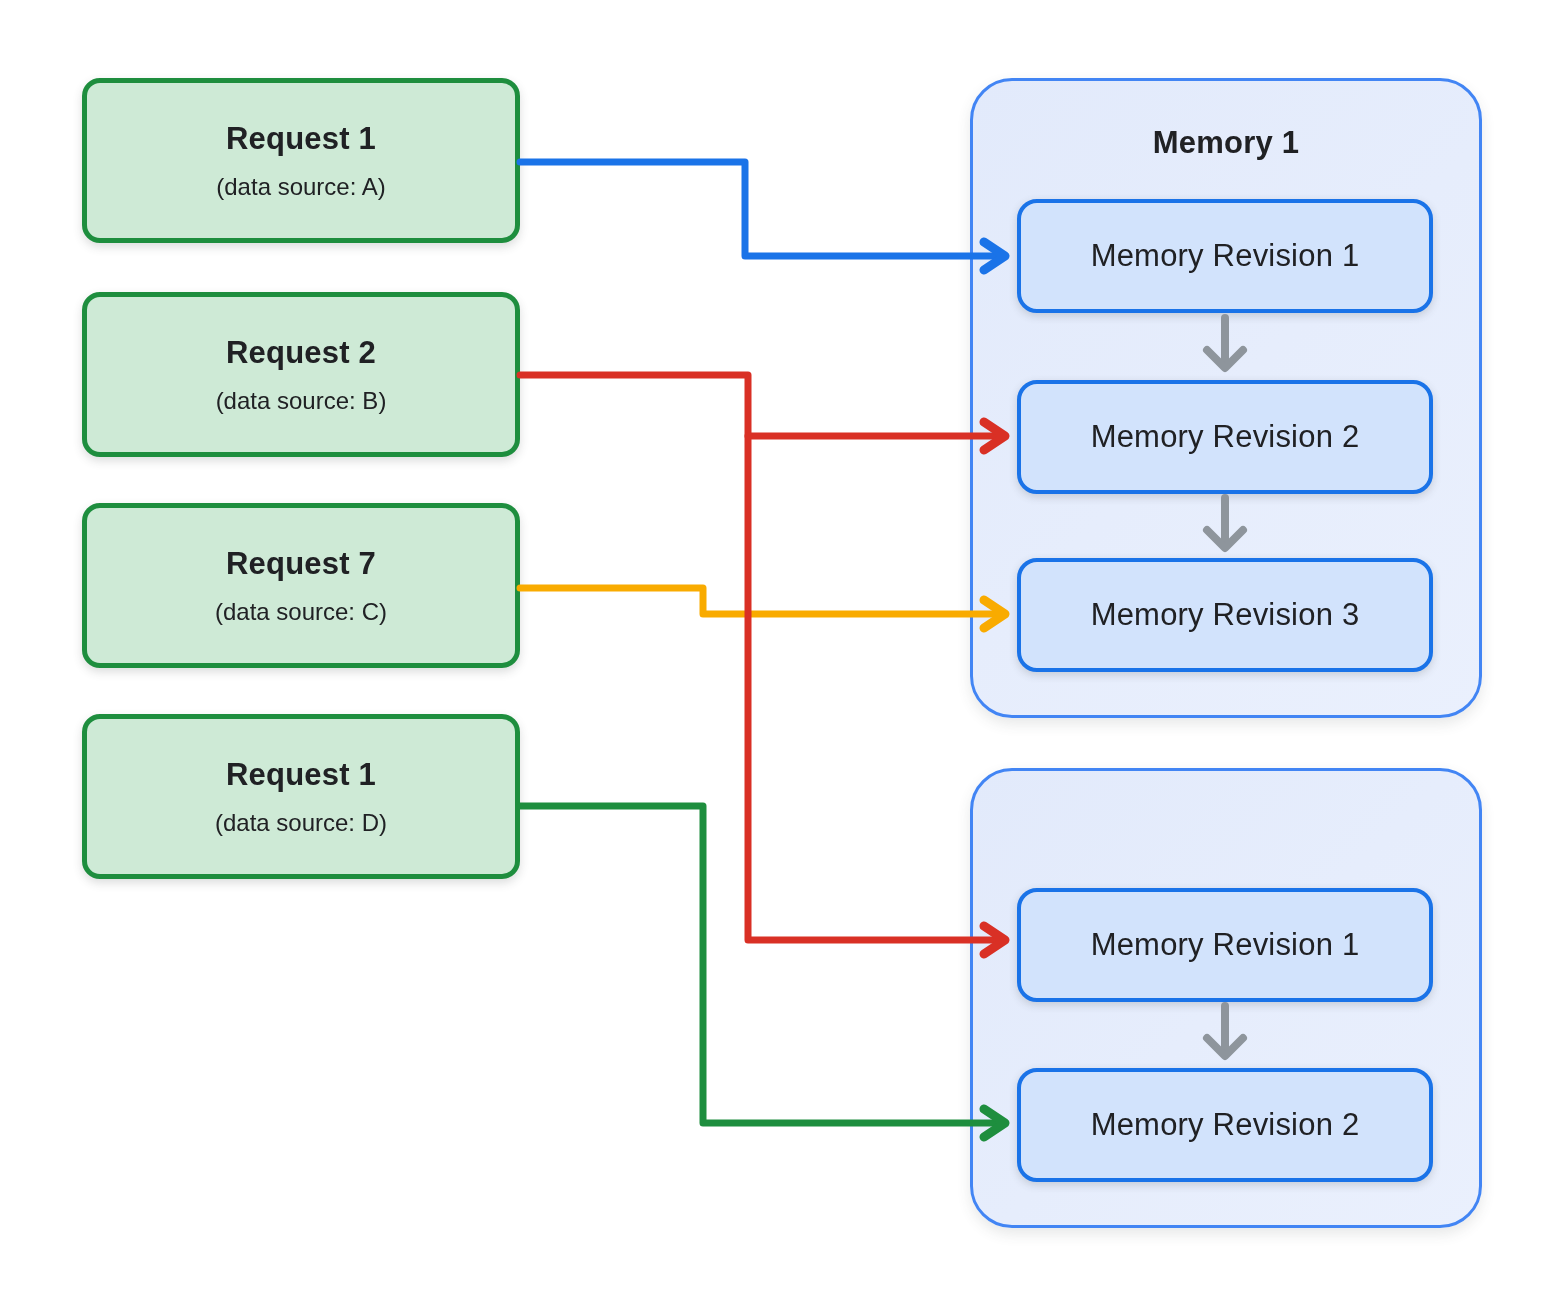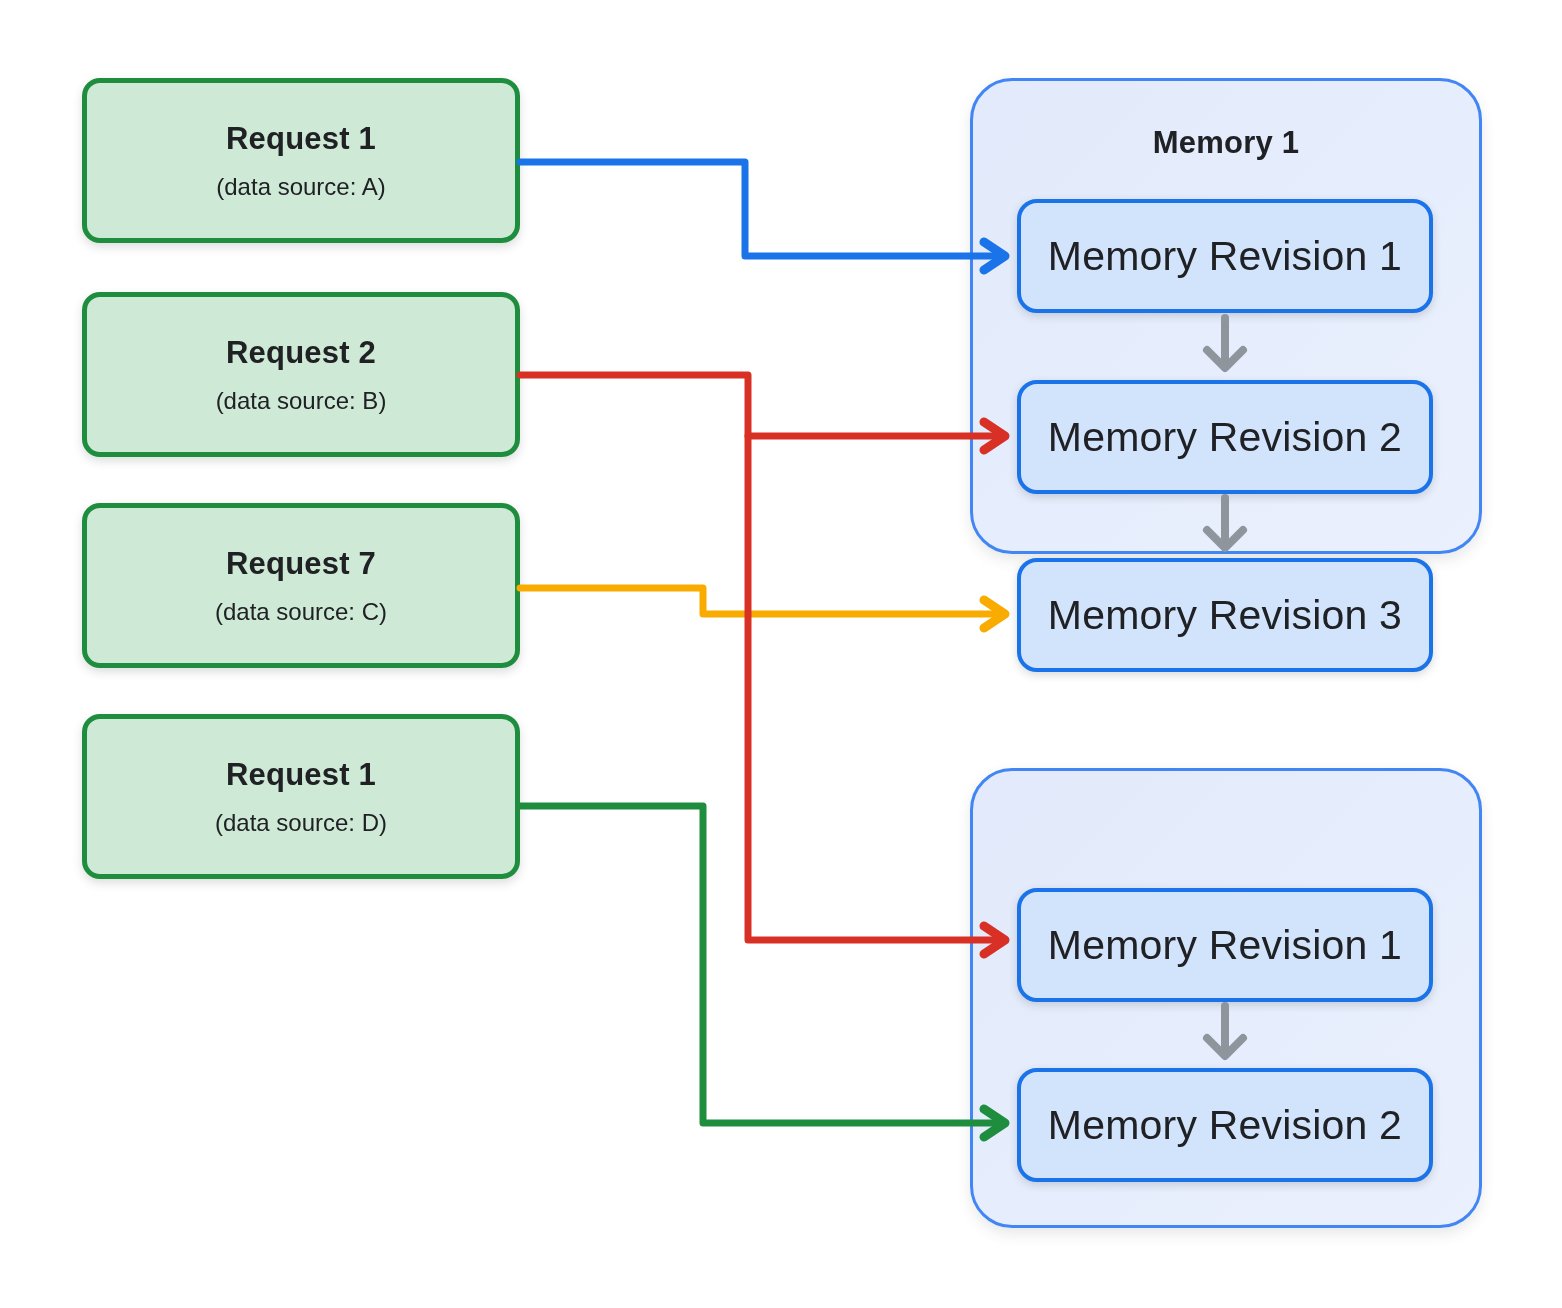--- a/index.html
+++ b/index.html
@@ -52,21 +52,21 @@
   .memory-container {
     position: absolute;
     left: 970px;
     width: 512px;
     box-sizing: border-box;
     background: linear-gradient(135deg, #e2eafb 0%, #eaf0fd 100%);
     border: 3px solid var(--memory_border, #4285f4);
     border-radius: 42px;
     box-shadow: 0 6px 14px rgba(60,64,67,.12);
   }
-  .memory-container.m1 { top: 78px;  height: 476px; padding-left: 36px; }
+  .memory-container.m1 { top: 78px;  height: 640px; padding-left: 36px; }
   .memory-container.m2 { top: 768px; height: 460px; }
   .memory-title {
     position: absolute;
     left: 0;
     top: 44px;
     width: 100%;
     text-align: center;
     font-size: 31px;
     font-weight: 600;
     letter-spacing: .2px;
@@ -77,21 +77,21 @@
     width: 416px;
     height: 114px;
     box-sizing: border-box;
     background: var(--revision_fill, #d2e3fc);
     border: 4px solid var(--revision_border, #1a73e8);
     border-radius: 20px;
     box-shadow: 0 3px 8px rgba(60,64,67,.20);
     display: flex;
     align-items: center;
     justify-content: center;
-    font-size: 41px;
+    font-size: 31px;
     font-weight: 500;
     letter-spacing: .2px;
   }
   .m1 .revision-box.rev1 { top: 118px; }
   .m1 .revision-box.rev2 { top: 299px; }
   .m1 .revision-box.rev3 { top: 477px; }
   .m2 .revision-box.rev1 { top: 117px; }
   .m2 .revision-box.rev2 { top: 297px; }
 
   

